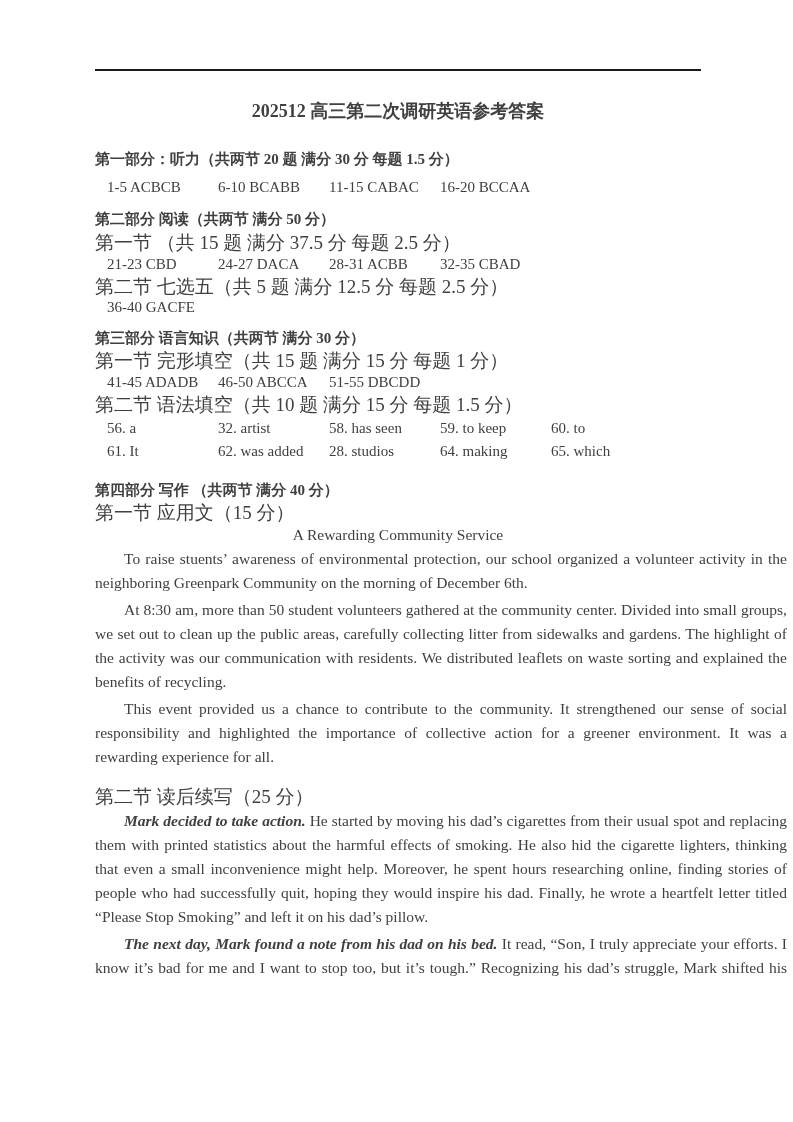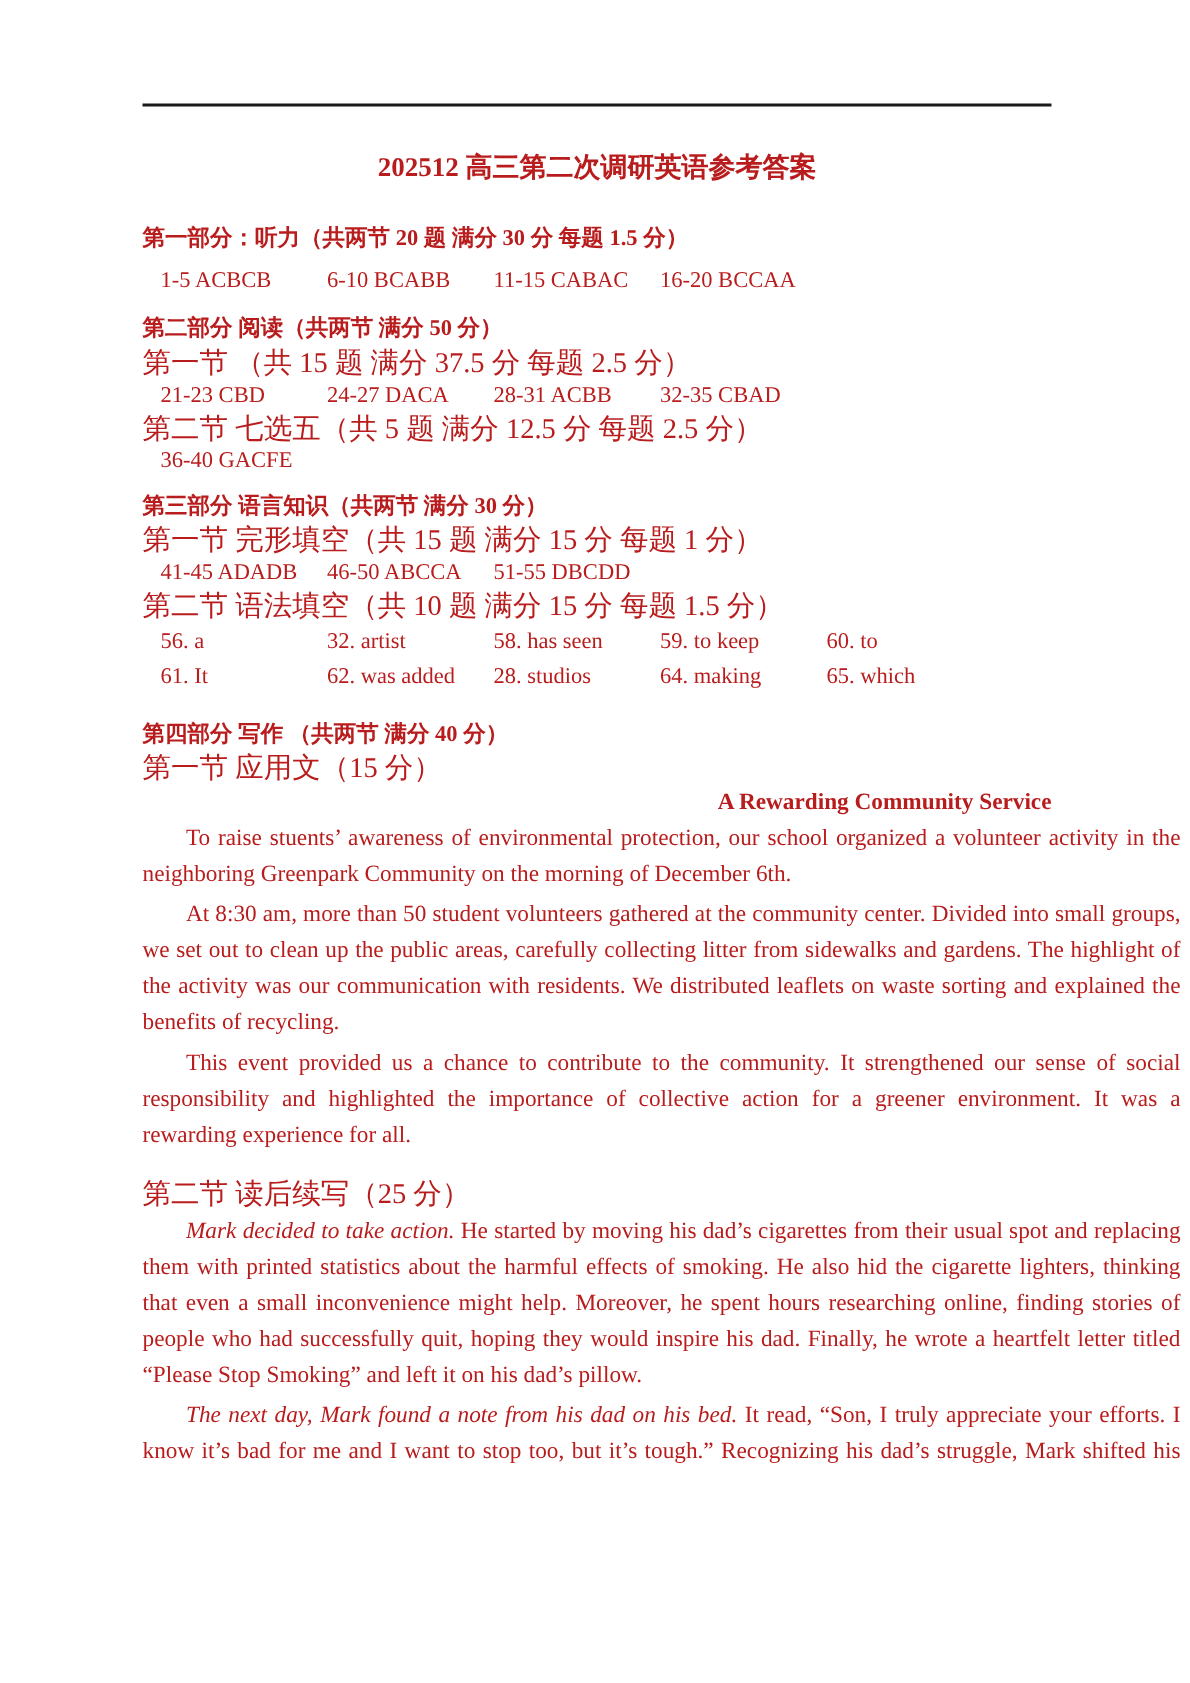--- a/index.html
+++ b/index.html
@@ -3,21 +3,21 @@
 <meta charset="utf-8">
 <style>
   html, body {
     margin: 0; padding: 0; background: #ffffff;
   }
   .page {
     position: relative;
     width: 793px; height: 984px;
     background: #ffffff;
     overflow: hidden;
-    color: #b91c1c;
+    color: #404040;
     font-family: "Liberation Serif", "DejaVu Serif", serif;
   }
   .rule {
     position: absolute;
     left: 95px; width: 606px;
     border-top: 2px solid #1a1a1a;
   }
   .rule.top { top: 69px; }
   .rule.bottom { top: 1099px; }
   .content {
@@ -46,34 +46,34 @@
     line-height: 19px;
   }
   .ans-row span {
     flex: none;
     display: inline-block;
     width: 111px;
     white-space: nowrap;
   }
   .essay-title {
     width: 606px;
-    text-align: right;
-    font-weight: 700;
+    text-align: center;
+    font-weight: 400;
     font-size: 15.5px;
     line-height: 20px;
   }
   .para {
     margin: 0;
     font-size: 15.5px;
     line-height: 24px;
     text-align: justify;
     text-indent: 29px;
   }
   .lead {
-    font-weight: 400;
+    font-weight: 700;
     font-style: italic;
   }
 </style>
 </head>
 <body>
 
 <div class="page">
   <div class="rule top"></div>
 
   <div class="content">

